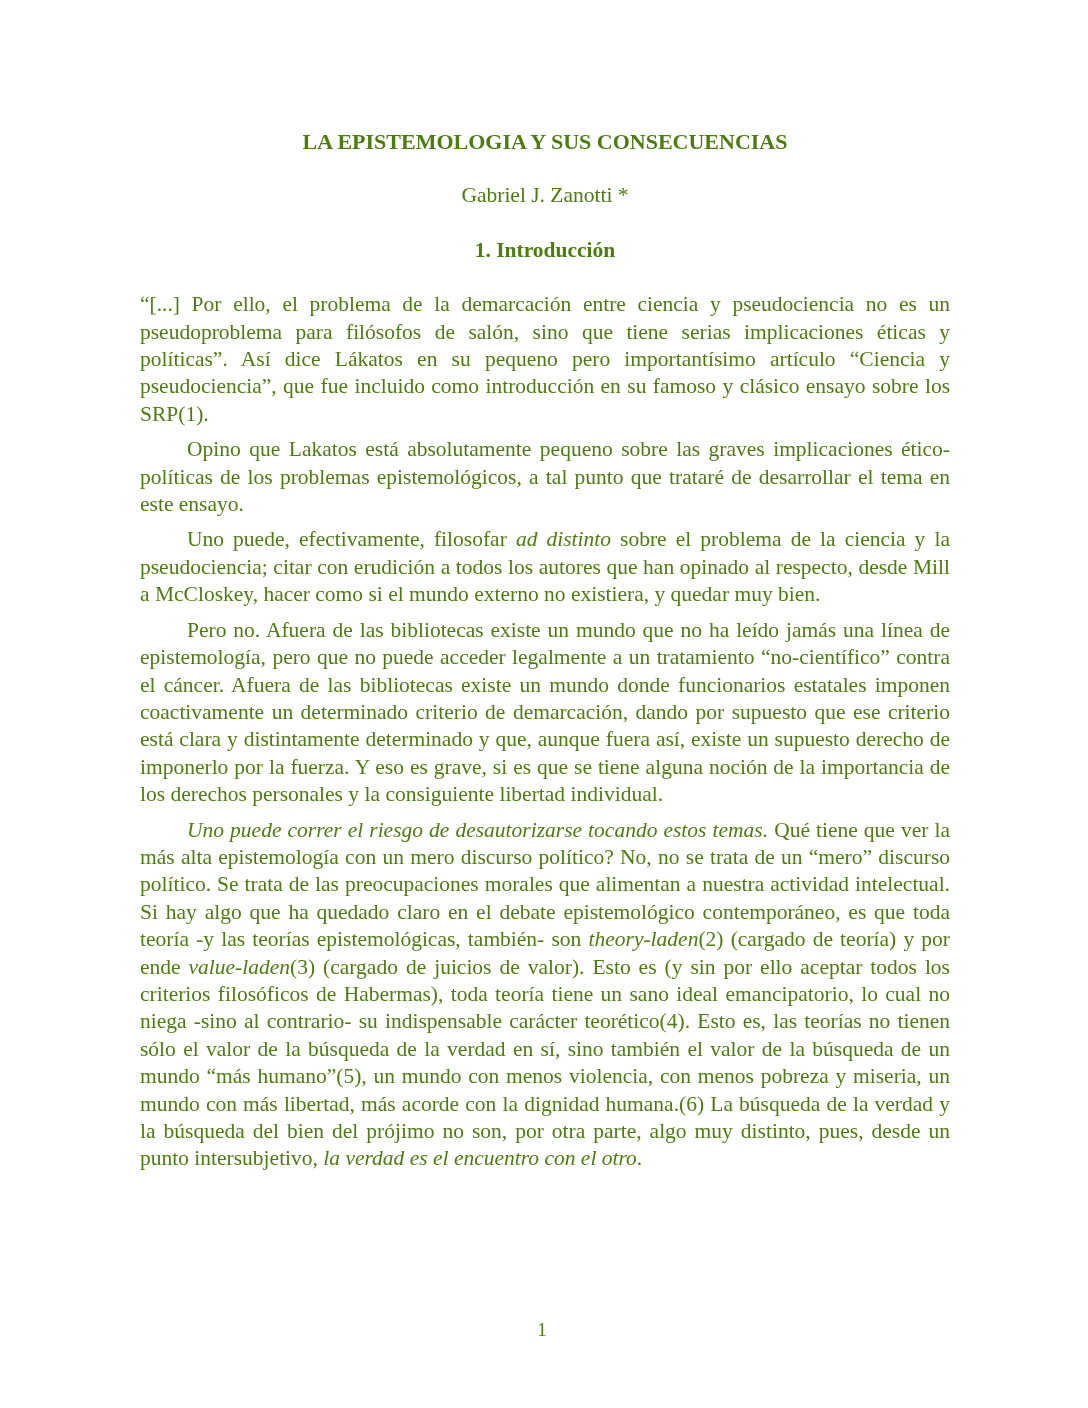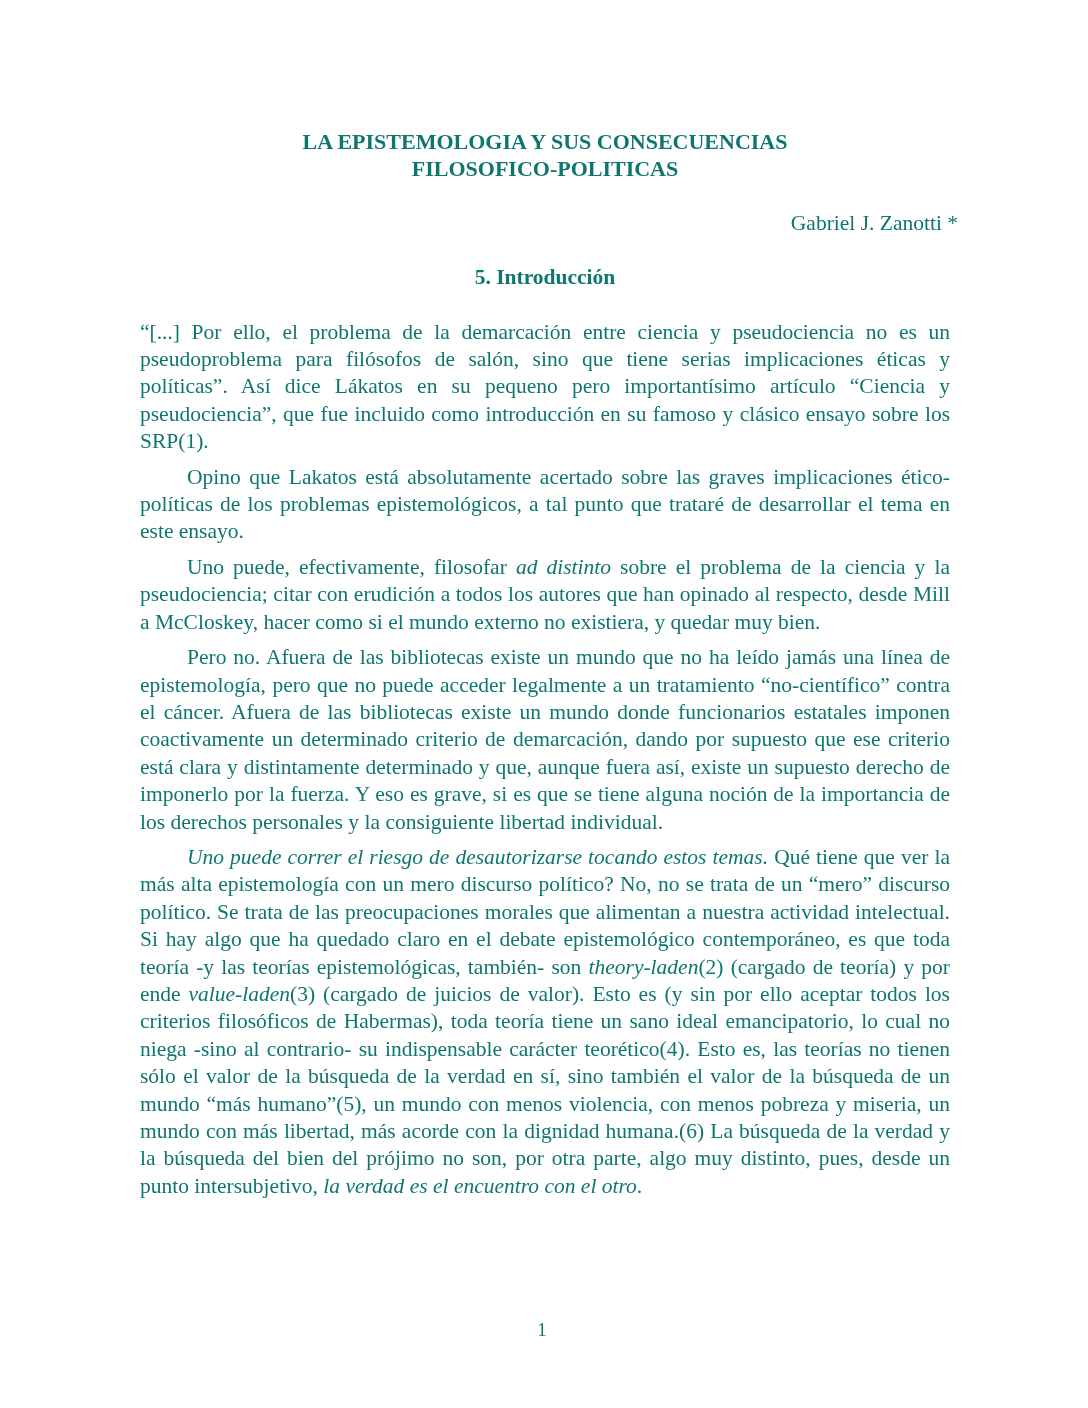--- a/index.html
+++ b/index.html
@@ -6,39 +6,39 @@
     margin: 0;
     padding: 0;
     background: #ffffff;
   }
   .page {
     position: relative;
     width: 1084px;
     height: 1408px;
     background: #ffffff;
     font-family: "Liberation Serif", serif;
-    color: #0f766e;
+    color: #4d7c0f;
     overflow: hidden;
   }
   .content {
     position: absolute;
     left: 132px;
     top: 128px;
     width: 826px;
     font-size: 21.5px;
     line-height: 27.4px;
   }
   .title {
     text-align: center;
     font-weight: bold;
     font-size: 22px;
     margin: 0;
   }
   .author {
-    text-align: right;
+    text-align: center;
     margin: 27px 0 0 0;
   }
   .heading {
     text-align: center;
     font-weight: bold;
     margin: 27px 0 0 0;
   }
   .body-text {
     margin-top: 27px;
   }
@@ -61,25 +61,24 @@
     font-size: 19px;
     line-height: 24px;
   }
 </style>
 </head>
 <body>
 
 <div class="page">
   <div class="content">
     <div class="title">LA EPISTEMOLOGIA Y SUS CONSECUENCIAS</div>
-    <div class="title">FILOSOFICO-POLITICAS</div>
     <div class="author">Gabriel J. Zanotti *</div>
-    <div class="heading">5. Introducción</div>
+    <div class="heading">1. Introducción</div>
     <div class="body-text">
         <p class=""><span>“[...] Por ello, el problema de la demarcación entre ciencia y pseudociencia no es un pseudoproblema para filósofos de salón, sino que tiene serias implicaciones éticas y políticas”. Así dice Lákatos en su pequeno pero importantísimo artículo “Ciencia y pseudociencia”, que fue incluido como introducción en su famoso y clásico ensayo sobre los SRP(1).</span></p>
-        <p class="indent"><span>Opino que Lakatos está absolutamente acertado sobre las graves implicaciones ético-políticas de los problemas epistemológicos, a tal punto que trataré de desarrollar el tema en este ensayo.</span></p>
+        <p class="indent"><span>Opino que Lakatos está absolutamente pequeno sobre las graves implicaciones ético-políticas de los problemas epistemológicos, a tal punto que trataré de desarrollar el tema en este ensayo.</span></p>
         <p class="indent"><span>Uno puede, efectivamente, filosofar </span><span class="it">ad distinto</span><span> sobre el problema de la ciencia y la pseudociencia; citar con erudición a todos los autores que han opinado al respecto, desde Mill a McCloskey, hacer como si el mundo externo no existiera, y quedar muy bien.</span></p>
         <p class="indent"><span>Pero no. Afuera de las bibliotecas existe un mundo que no ha leído jamás una línea de epistemología, pero que no puede acceder legalmente a un tratamiento “no-científico” contra el cáncer. Afuera de las bibliotecas existe un mundo donde funcionarios estatales imponen coactivamente un determinado criterio de demarcación, dando por supuesto que ese criterio está clara y distintamente determinado y que, aunque fuera así, existe un supuesto derecho de imponerlo por la fuerza. Y eso es grave, si es que se tiene alguna noción de la importancia de los derechos personales y la consiguiente libertad individual.</span></p>
         <p class="indent"><span class="it">Uno puede correr el riesgo de desautorizarse tocando estos temas.</span><span> Qué tiene que ver la más alta epistemología con un mero discurso político? No, no se trata de un “mero” discurso político. Se trata de las preocupaciones morales que alimentan a nuestra actividad intelectual. Si hay algo que ha quedado claro en el debate epistemológico contemporáneo, es que toda teoría -y las teorías epistemológicas, también- son </span><span class="it">theory-laden</span><span>(2) (cargado de teoría) y por ende </span><span class="it">value-laden</span><span>(3) (cargado de juicios de valor). Esto es (y sin por ello aceptar todos los criterios filosóficos de Habermas), toda teoría tiene un sano ideal emancipatorio, lo cual no niega -sino al contrario- su indispensable carácter teorético(4). Esto es, las teorías no tienen sólo el valor de la búsqueda de la verdad en sí, sino también el valor de la búsqueda de un mundo “más humano”(5), un mundo con menos violencia, con menos pobreza y miseria, un mundo con más libertad, más acorde con la dignidad humana.(6) La búsqueda de la verdad y la búsqueda del bien del prójimo no son, por otra parte, algo muy distinto, pues, desde un punto intersubjetivo, </span><span class="it">la verdad es el encuentro con el otro</span><span>.</span></p>
       </div>
   </div>
   <div class="page-number">1</div>
 </div>
 
 </body></html>

